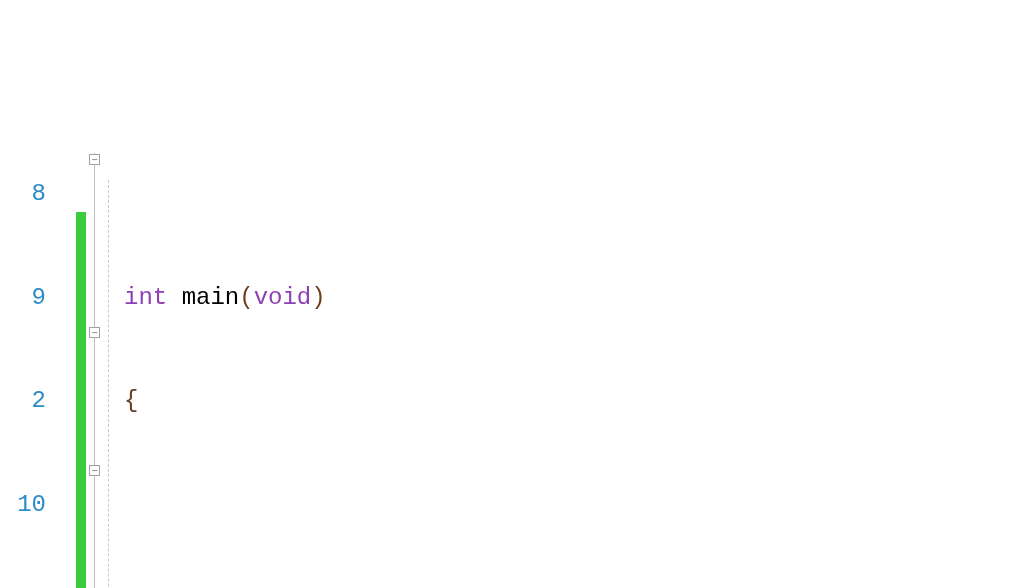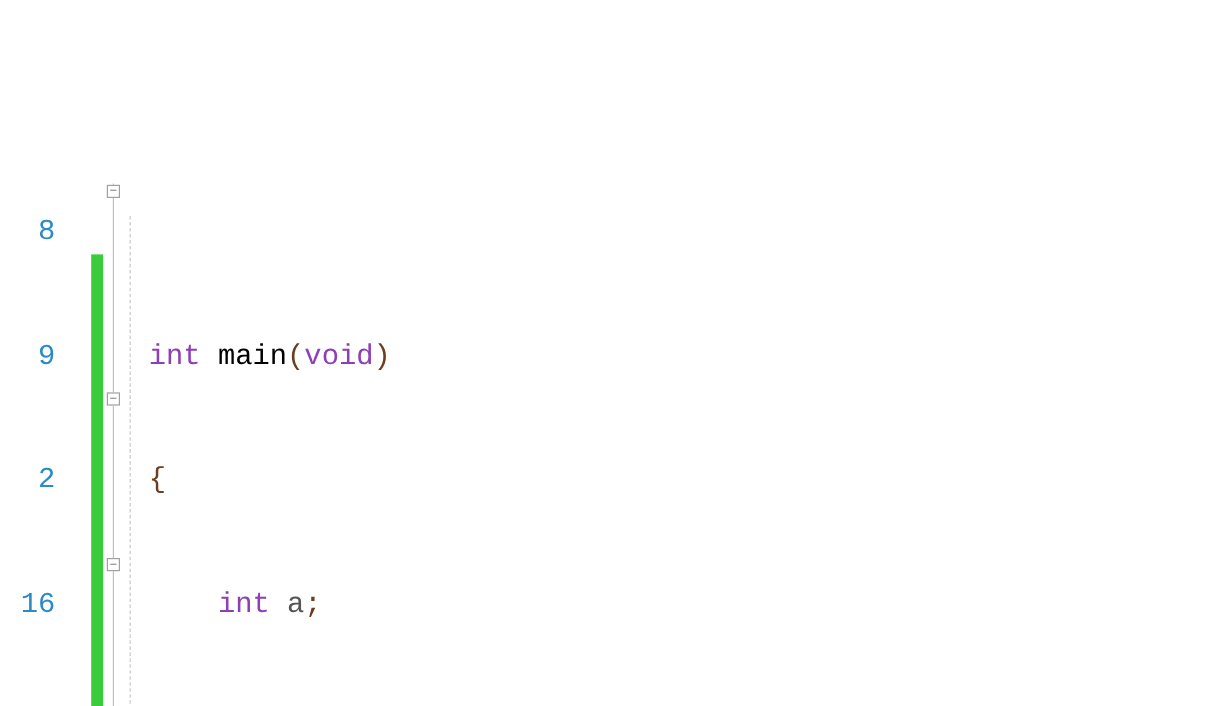--- a/index.html
+++ b/index.html
@@ -89,21 +89,21 @@
 
 
 
 <div class="editor">
 
   
   <div class="gutter">
     <div>8</div>
     <div>9</div>
     <div>2</div>
-    <div>16</div>
+    <div>10</div>
     
     
     
     
     
     
     
     
     
     
@@ -131,21 +131,20 @@
   
   <div class="guide-col">
     <div class="guide-vline" style="top:72px; height:516px;"></div>
   </div>
 
   
   <div class="code-area">
     <div class="code-line"> </div>
     <div class="code-line"><span class="kw">int</span> <span class="fn">main</span><span class="pn">(</span><span class="kw">void</span><span class="pn">)</span></div>
     <div class="code-line"><span class="pn">{</span></div>
-    <div class="code-line">    <span class="kw">int</span> <span class="id">a</span><span class="pn">;</span></div>
     
     
     
     
     
     
     
     
     
     

